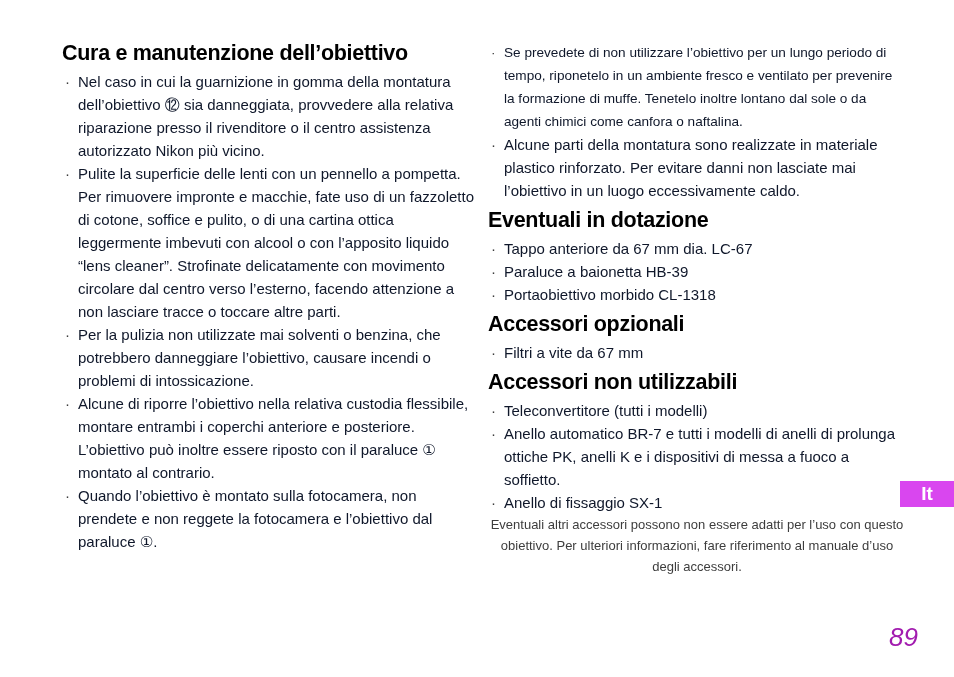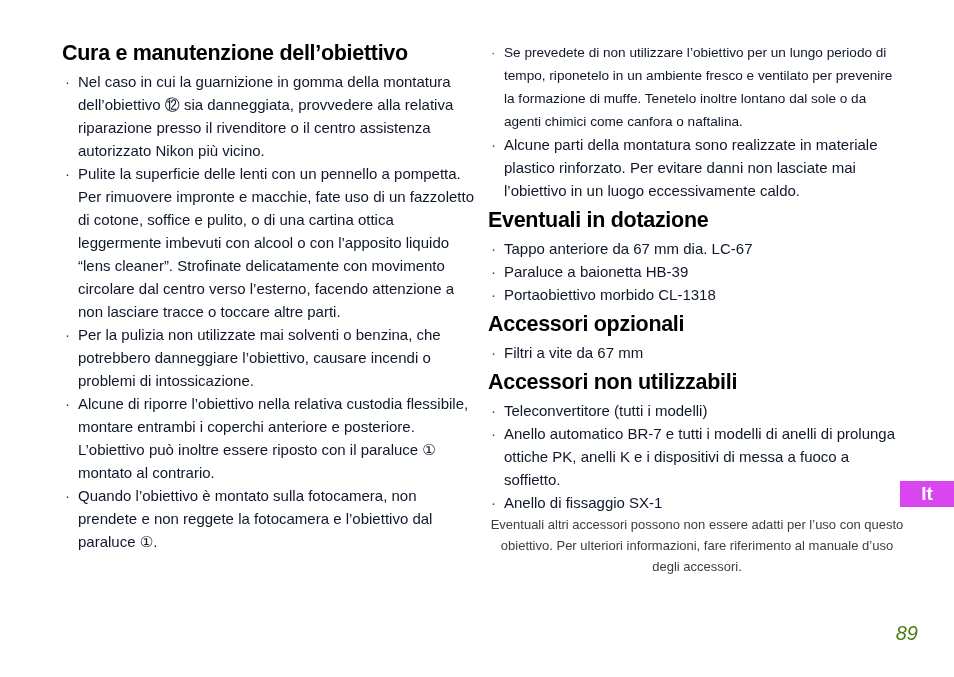--- a/index.html
+++ b/index.html
@@ -68,22 +68,22 @@
     font-size: 19px;
     font-weight: 700;
     display: flex;
     align-items: center;
     justify-content: center;
   }
   .page-number {
     position: absolute;
     top: 622px; right: 36px;
     font-style: italic;
-    font-size: 20px;
-    color: #4d7c0f;
+    font-size: 26px;
+    color: #a21caf;
   }
 </style>
 </head>
 <body>
 
 <div class="page">
   <div class="columns">
 
     <div class="col col-left">
       <h1 class="section-title">Cura e manutenzione dell’obiettivo</h1>

